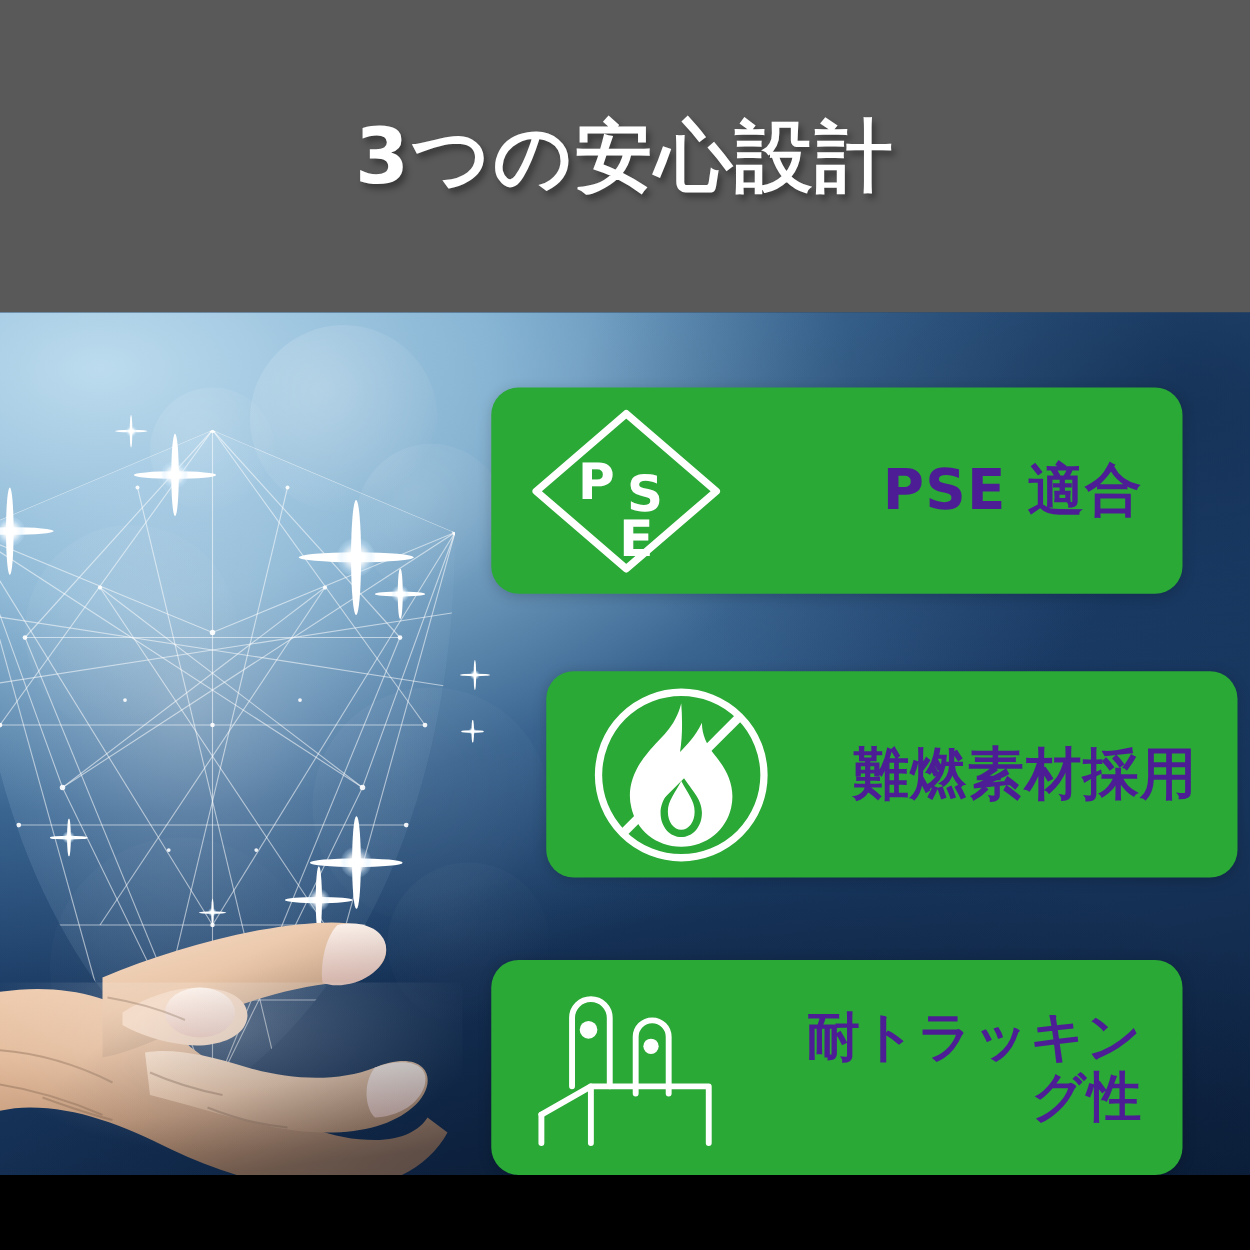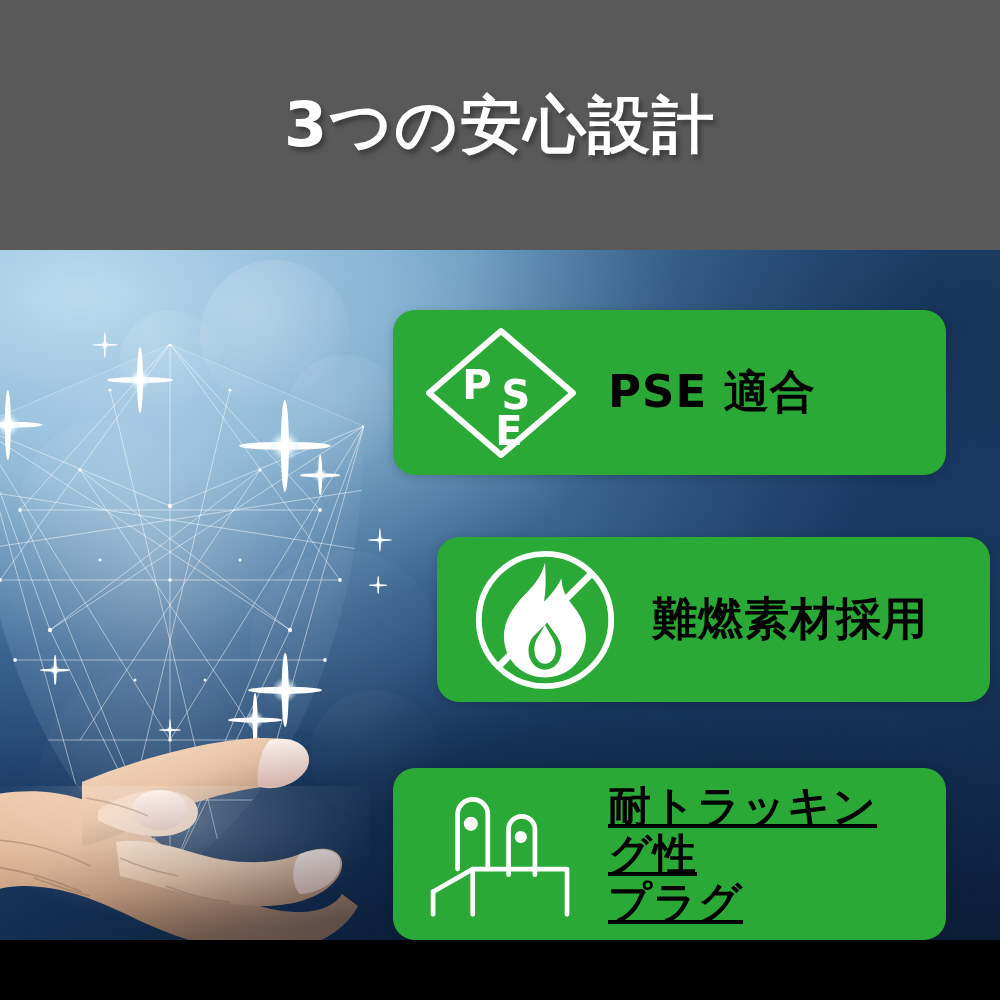--- a/index.html
+++ b/index.html
@@ -136,30 +136,30 @@
   #card-3 { top: 458px; height: 172px; }
 
   .card-icon {
     width: 215px;
     min-width: 215px;
     display: flex;
     align-items: center;
     justify-content: center;
   }
   .card-label {
-    color: #000000;
+    color: #4c1d95;
     font-size: 45px;
     font-weight: 700;
     line-height: 1.12;
     letter-spacing: 1px;
-    text-align: left;
+    text-align: right;
     flex: 1;
     padding-right: 32px;
   }
-  .card-label.two-line { font-size: 43px; text-decoration: underline; }
+  .card-label.two-line { font-size: 43px; }
 </style>
 </head>
 <body>
 
 <div id="stage">
 
   <div class="header">
     <div class="header-title">3つの安心設計</div>
   </div>
 
@@ -401,18 +401,17 @@
             <path d="M8 110 L50 86 L150 86 L150 134"></path>
             <path d="M8 110 L8 134"></path>
             <path d="M50 86 L50 134"></path>
           </g>
           <circle cx="48" cy="38" r="7.5" fill="#ffffff"></circle>
           <circle cx="101" cy="52" r="6.5" fill="#ffffff"></circle>
         </svg>
       </div>
       <div class="card-label two-line">
         <span>耐トラッキング性</span><br>
-        <span>プラグ</span>
       </div>
     </div>
 
   </div>
 </div>
 
 </body></html>

